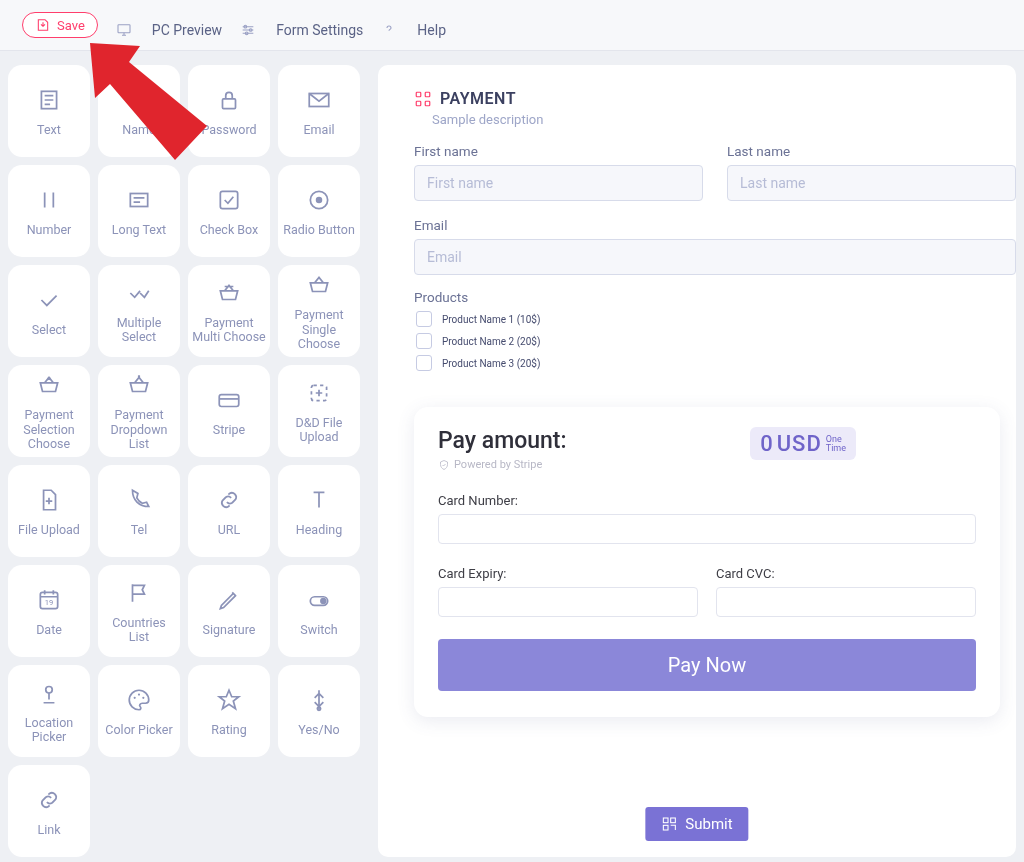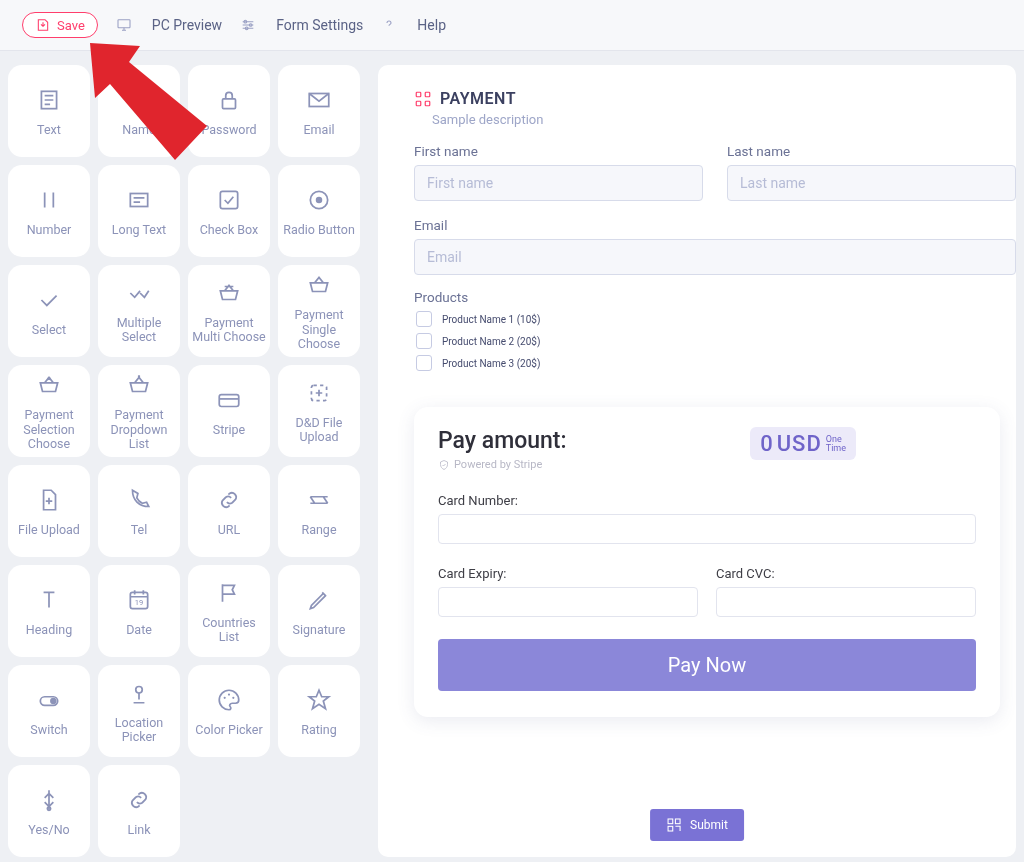--- a/index.html
+++ b/index.html
@@ -1,21 +1,21 @@
 <!DOCTYPE html>
 <html><head>
 <meta charset="utf-8">
 <style>
   * { box-sizing: border-box; margin: 0; padding: 0; font-family: -apple-system, BlinkMacSystemFont, "Segoe UI", Roboto, Arial, sans-serif; }
   body { background: #eef0f4; color: #4a5072; width: 1024px; height: 862px; overflow: hidden; }
 
   
   .toolbar {
     display: flex;
-    align-items: center;
+    align-items: flex-end;
     gap: 18px;
     padding: 12px 22px;
     background: #f7f8fa;
     border-bottom: 1px solid #e3e5ec;
   }
   .save-btn {
     display: inline-flex;
     align-items: center;
     gap: 6px;
     border: 1px solid #ff3e6c;
@@ -208,21 +208,21 @@
     bottom: 16px;
     left: 50%;
     transform: translateX(-50%);
   }
   .submit-btn {
     background: #7a72d5;
     color: #fff;
     border: none;
     border-radius: 3px;
     padding: 8px 16px;
-    font-size: 12px;
+    font-size: 15px;
     display: inline-flex;
     align-items: center;
     gap: 8px;
     cursor: pointer;
   }
 
   
   .arrow {
     position: absolute;
     left: 85px;
@@ -436,28 +436,20 @@
         <span class="ic">
           <svg viewBox="0 0 24 24">
             <path d="M10 14a4 4 0 005 .5l3-3a4 4 0 00-5.5-5.5l-1 1M14 10a4 4 0 00-5-.5l-3 3a4 4 0 005.5 5.5l1-1" class="iconstroke2"></path>
           </svg>
         </span>
         <span>URL</span>
       </div>
       <div class="palette-item">
         <span class="ic">
           <svg viewBox="0 0 24 24">
-            <path d="M4 9h16M20 15H4M4 9l4 6M20 15l-4-6" class="iconstroke2"></path>
-          </svg>
-        </span>
-        <span>Range</span>
-      </div>
-      <div class="palette-item">
-        <span class="ic">
-          <svg viewBox="0 0 24 24">
             <path d="M7 5h10M12 5v14" class="iconstroke2"></path>
           </svg>
         </span>
         <span>Heading</span>
       </div>
       <div class="palette-item">
         <span class="ic">
           <svg viewBox="0 0 24 24">
             <rect x="4" y="5" width="16" height="15" rx="2" class="iconstroke2"></rect>
             <path d="M4 9h16M8 3v4M16 3v4" class="iconstroke2"></path>

